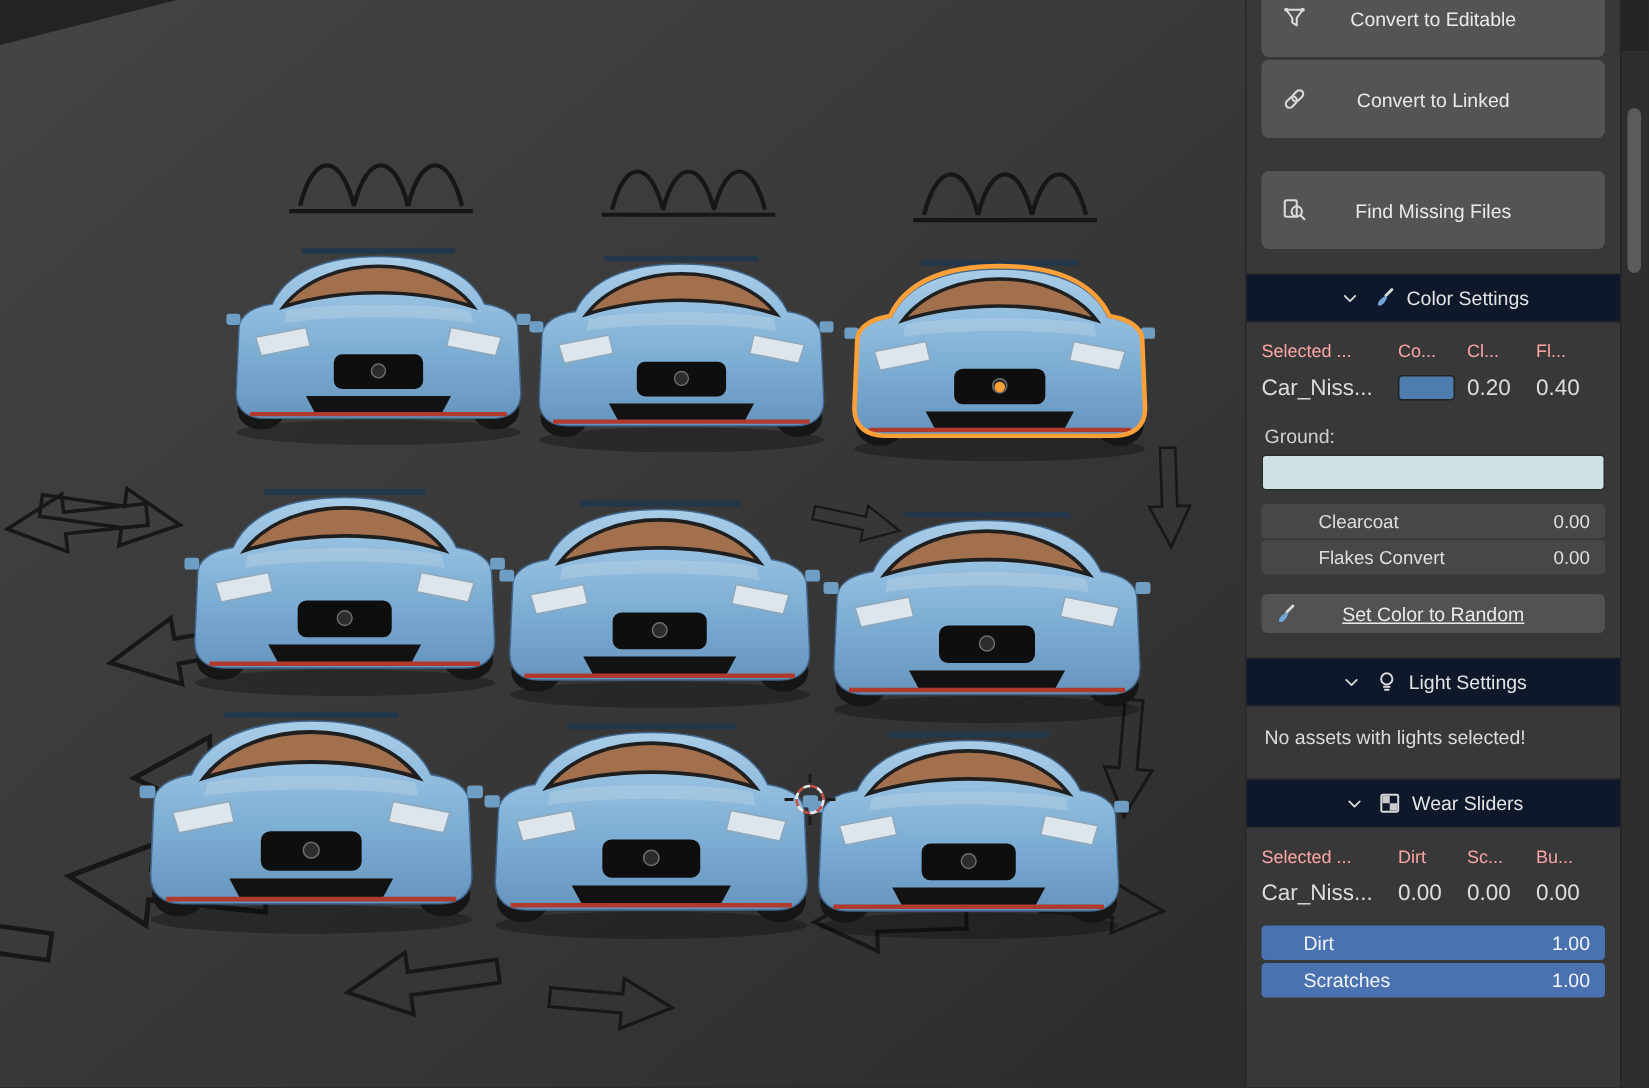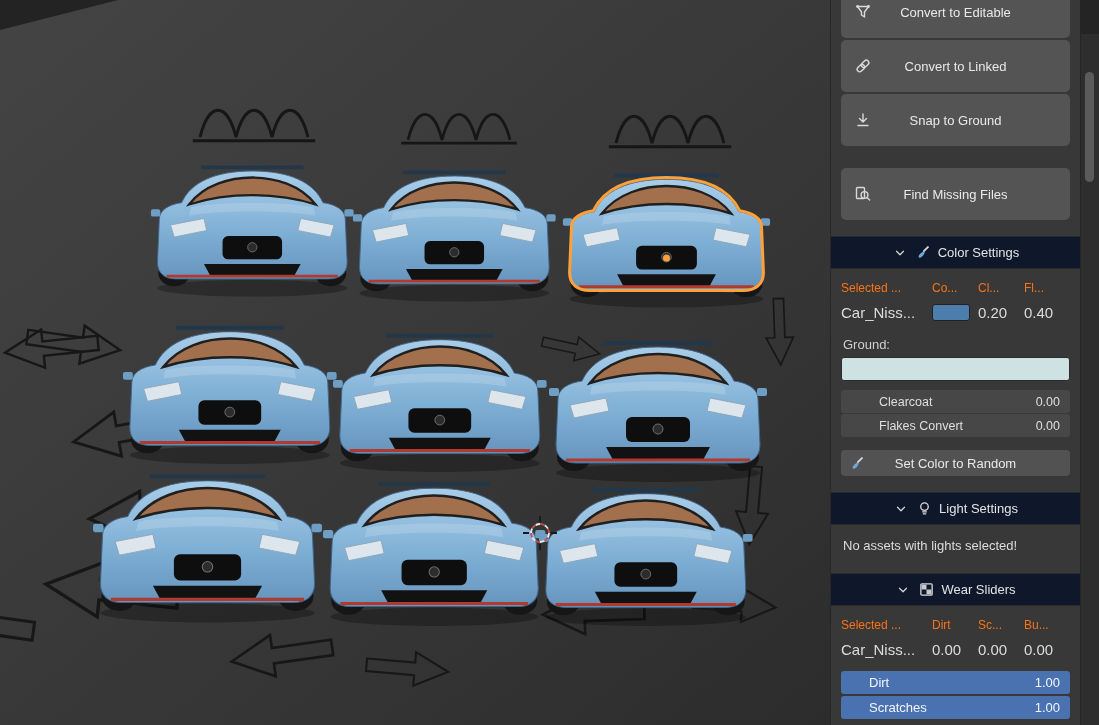--- a/index.html
+++ b/index.html
@@ -33,21 +33,21 @@
   .btn.first{margin-top:-14px;}
   .gap20{height:20px;flex:0 0 auto;}
   .gap14{height:14px;flex:0 0 auto;}
 
   .section-header{
     height:31px;flex:0 0 auto;background:#0f172a;border-top:1px solid #2a2a2a;border-bottom:1px solid #2a2a2a;
     display:flex;align-items:center;justify-content:center;gap:7px;color:#e3e3e3;
   }
   .section-header .chev, .section-header .hicon{width:16px;height:16px;display:flex;align-items:center;justify-content:center;}
 
-  .col-headers{display:flex;align-items:center;margin:12px 10px 2px;color:#f97316;font-size:12px;flex:0 0 auto;}
+  .col-headers{display:flex;align-items:center;margin:12px 10px 2px;color:#fca5a5;font-size:12px;flex:0 0 auto;}
   .col-name{flex:1;min-width:0;}
   .col-sm{width:46px;flex:0 0 46px;}
   .data-row{display:flex;align-items:center;margin:4px 10px 0;color:#dcdcdc;font-size:15px;flex:0 0 auto;height:22px;}
   .swatch{width:38px;height:17px;border-radius:3px;border:1px solid #222;margin-right:8px;box-sizing:border-box;}
   .cellv{width:46px;flex:0 0 46px;}
 
   .field-label{margin:14px 12px 5px;color:#cfcfcf;flex:0 0 auto;}
   .color-field{height:22px;margin:0 10px;border-radius:3px;flex:0 0 auto;border:1px solid #2c2c2c;}
 
   .mini-slider{
@@ -56,21 +56,21 @@
   }
   .mini-slider.top{margin-top:9px;}
   .mini-slider .slbl{flex:1;padding-left:28px;}
   .mini-slider .sval{text-align:right;}
 
   .random-btn{
     height:26px;margin:13px 10px 0;background:#525252;border-radius:4px;
     display:flex;align-items:center;position:relative;color:#e9e9e9;flex:0 0 auto;
   }
   .random-btn .icon{position:absolute;left:7px;width:17px;height:17px;display:flex;align-items:center;justify-content:center;}
-  .random-btn .lbl{flex:1;text-align:center;}
+  .random-btn .lbl{flex:1;text-align:center;text-decoration:underline;}
 
   .empty-msg{margin:13px 12px 0;color:#dcdcdc;flex:0 0 auto;}
   .mt16{margin-top:16px;}
   .mt20{margin-top:20px;}
 
   .wear-slider{
     height:23px;margin:2px 10px 0;border-radius:3px;display:flex;align-items:center;
     padding:0 10px;font-size:13px;color:#f2f5fb;flex:0 0 auto;
   }
   .wear-slider.top{margin-top:11px;}
@@ -195,28 +195,20 @@
         <svg width="16" height="16" viewBox="0 0 16 16">
             <g transform="rotate(-45 8 8)">
               <rect class="stroke-ui" x="0.8" y="5.5" width="8.4" height="5" rx="2.5"></rect>
               <rect class="stroke-ui" x="6.8" y="5.5" width="8.4" height="5" rx="2.5"></rect>
             </g>
           </svg>
       </span>
       <span class="lbl">Convert to Linked</span>
     </div>
 
-    <div class="btn">
-      <span class="icon">
-        <svg width="16" height="16" viewBox="0 0 16 16">
-            <path class="stroke-ui" d="M8,2 V9.5 M4.5,6.5 L8,10 L11.5,6.5 M3,13.5 H13"></path>
-          </svg>
-      </span>
-      <span class="lbl">Snap to Ground</span>
-    </div>
 
     <div class="gap20"></div>
 
     <div class="btn">
       <span class="icon">
         <svg width="16" height="16" viewBox="0 0 16 16">
             <rect class="stroke-ui" x="1.5" y="1.5" width="8" height="11" rx="1"></rect>
             <circle class="stroke-ui" cx="9.5" cy="9" r="3.4"></circle>
             <path class="stroke-ui" d="M12 11.5 L14.6 14.1"></path>
           </svg>

